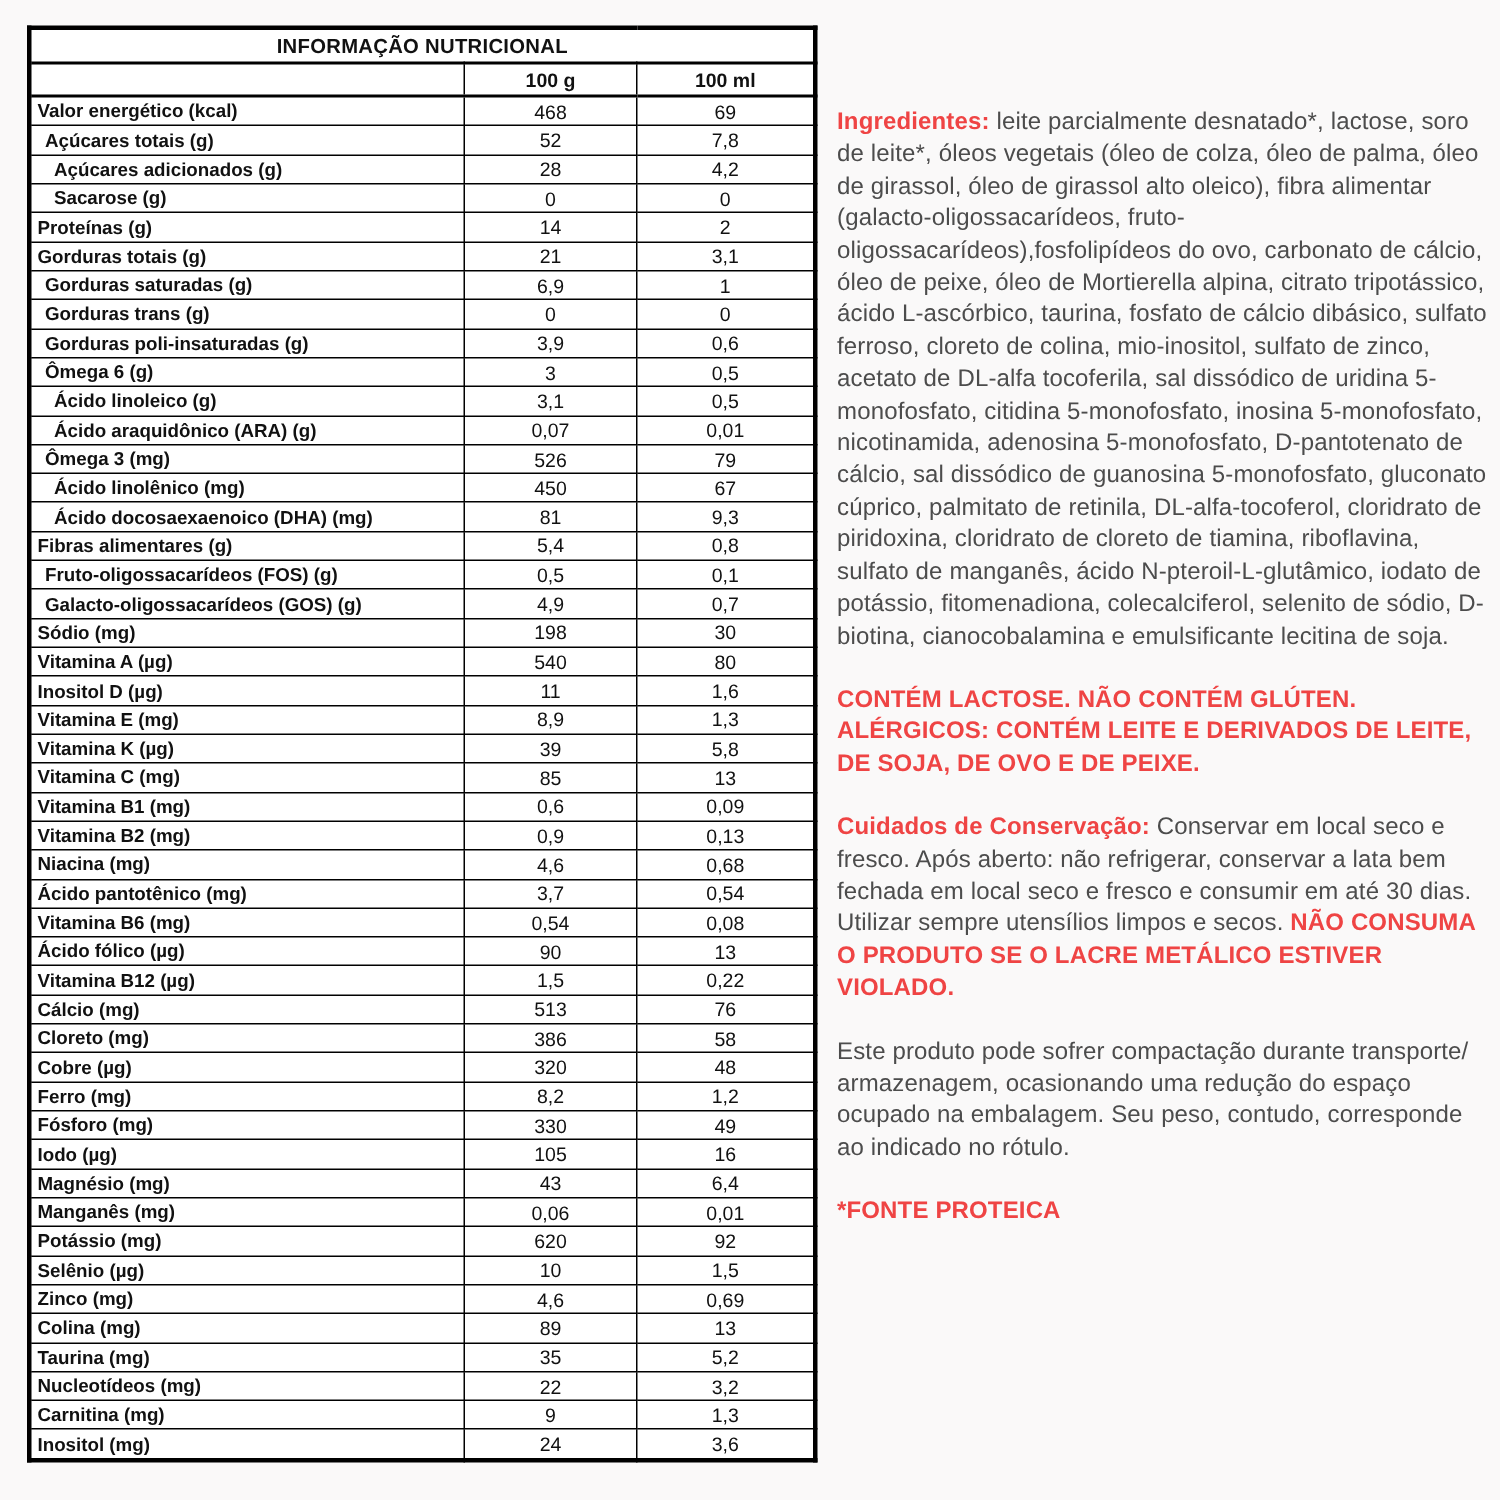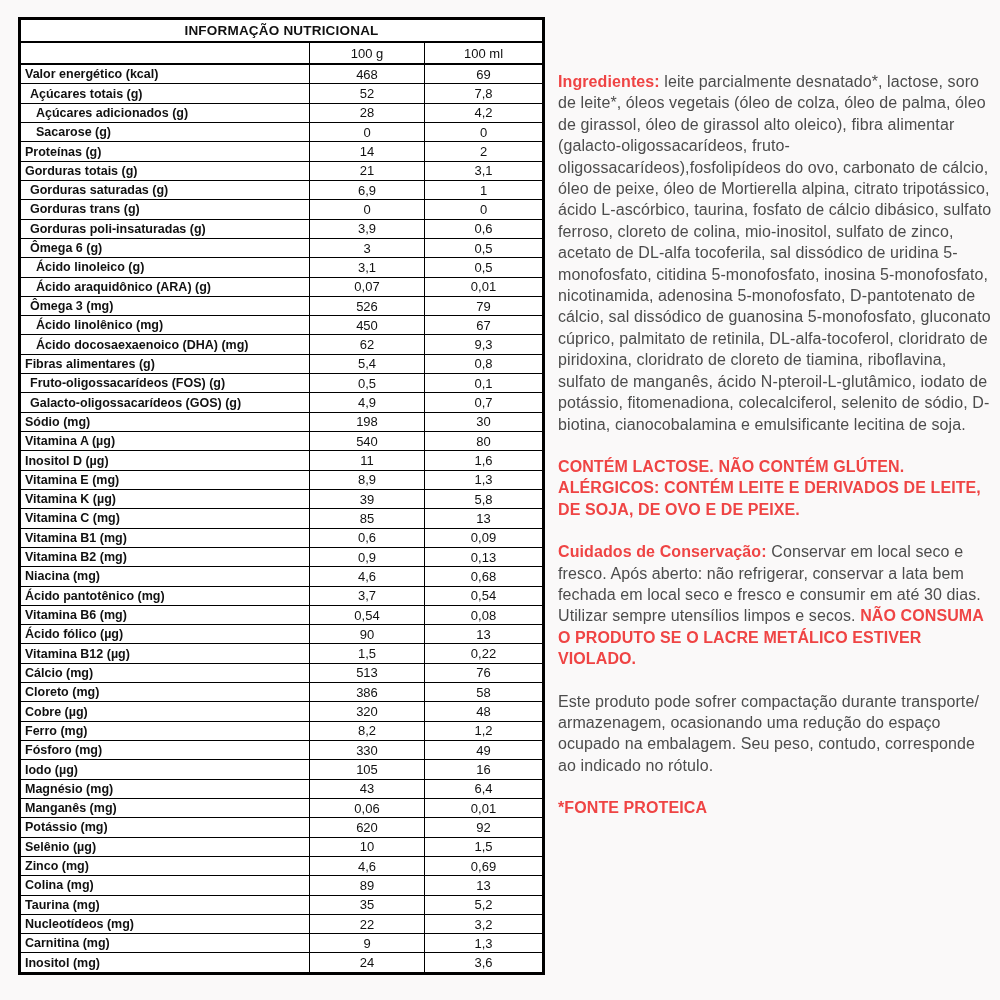--- a/index.html
+++ b/index.html
@@ -36,21 +36,21 @@
     height: 21px;
     font-size: 13.5px;
     font-weight: bold;
     text-align: center;
     letter-spacing: 0.2px;
     border-bottom: 2.5px solid #000;
   }
   tr.header-row td {
     height: 20px;
     font-size: 13px;
-    font-weight: normal;
+    font-weight: bold;
     text-align: center;
     border-bottom: 2.5px solid #000;
   }
   td.lbl {
     font-size: 12.5px;
     font-weight: bold;
     text-align: left;
   }
   td.lbl.ind0 { padding-left: 4px; }
   td.lbl.ind1 { padding-left: 9px; }
@@ -161,21 +161,21 @@
           <td class="val">526</td>
           <td class="val">79</td>
         </tr>
         <tr>
           <td class="lbl ind2">Ácido linolênico (mg)</td>
           <td class="val">450</td>
           <td class="val">67</td>
         </tr>
         <tr>
           <td class="lbl ind2">Ácido docosaexaenoico (DHA) (mg)</td>
-          <td class="val">62</td>
+          <td class="val">81</td>
           <td class="val">9,3</td>
         </tr>
         <tr>
           <td class="lbl ind0">Fibras alimentares (g)</td>
           <td class="val">5,4</td>
           <td class="val">0,8</td>
         </tr>
         <tr>
           <td class="lbl ind1">Fruto-oligossacarídeos (FOS) (g)</td>
           <td class="val">0,5</td>

